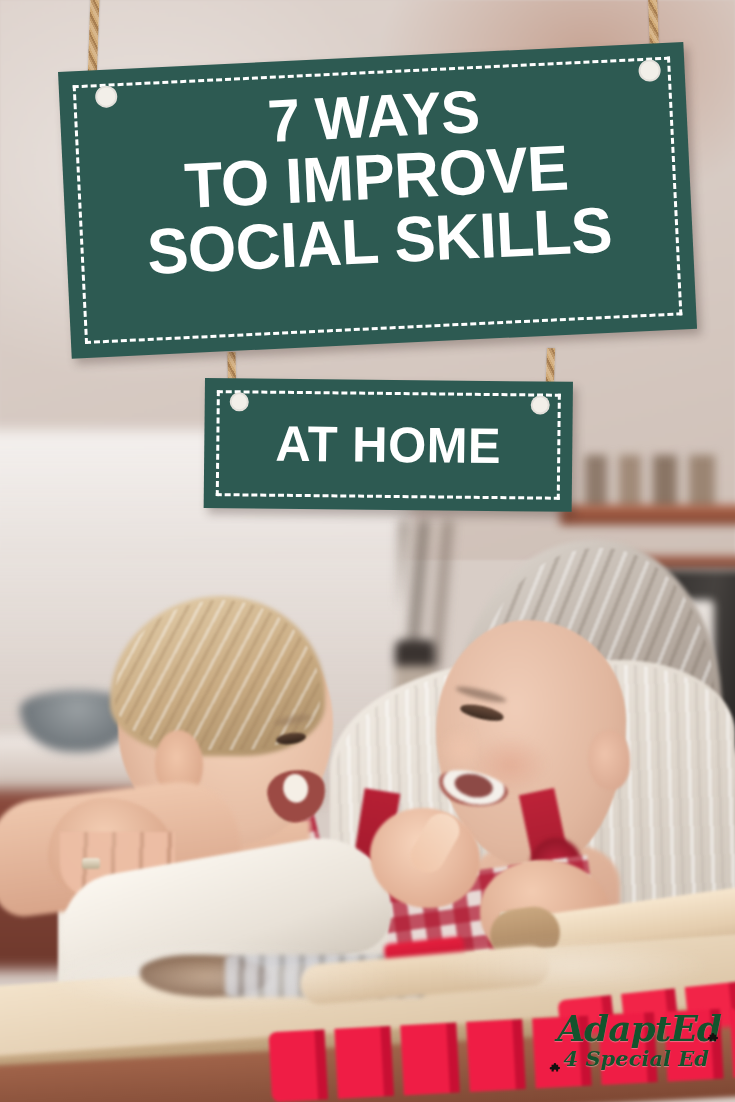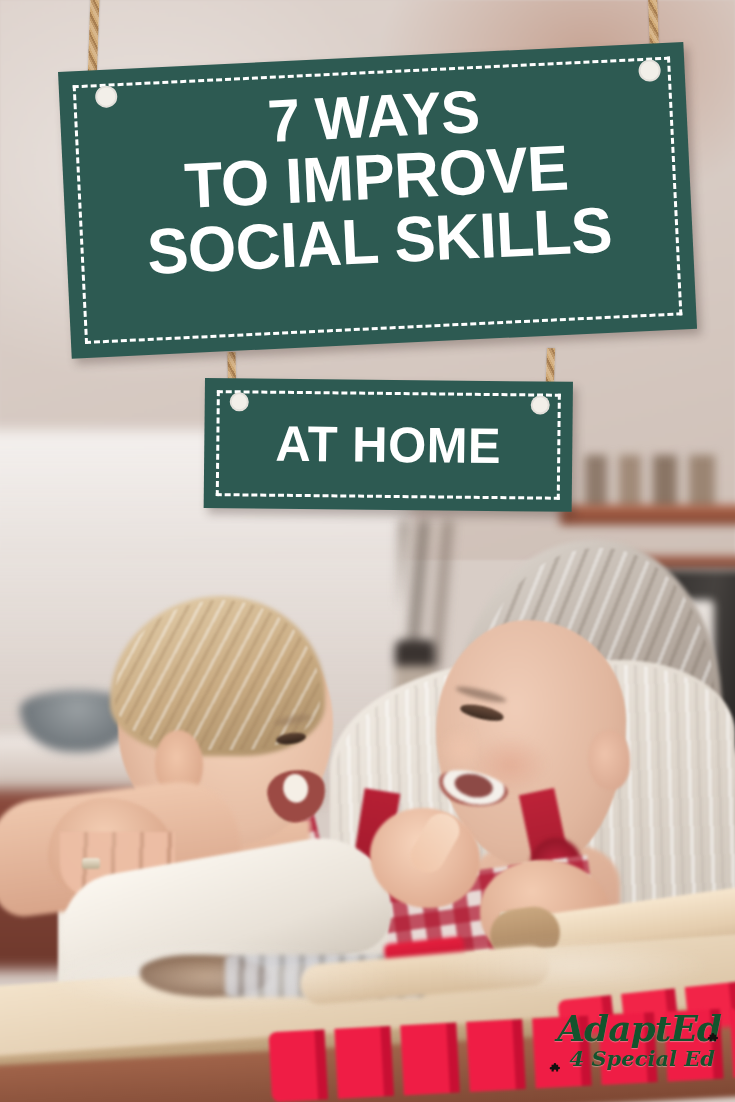--- a/index.html
+++ b/index.html
@@ -530,21 +530,21 @@
     line-height: 1;
     text-shadow: 0 1px 1px rgba(255,255,255,.35);
   }
   .logo-sub {
     font-family: "DejaVu Serif", serif;
     font-size: 21px;
     font-style: italic;
     font-weight: bold;
     line-height: 1;
     margin-top: 2px;
-    margin-right: 6px;
+    margin-right: 12px;
     text-shadow: 0 1px 1px rgba(255,255,255,.35);
   }
   .puzzle {
     position: absolute;
     width: 15px; height: 15px;
     fill: #14100f;
   }
   .puzzle-a { right: 0px;   top: 22px; }
   .puzzle-b { right: 158px; top: 52px; }
 </style>

